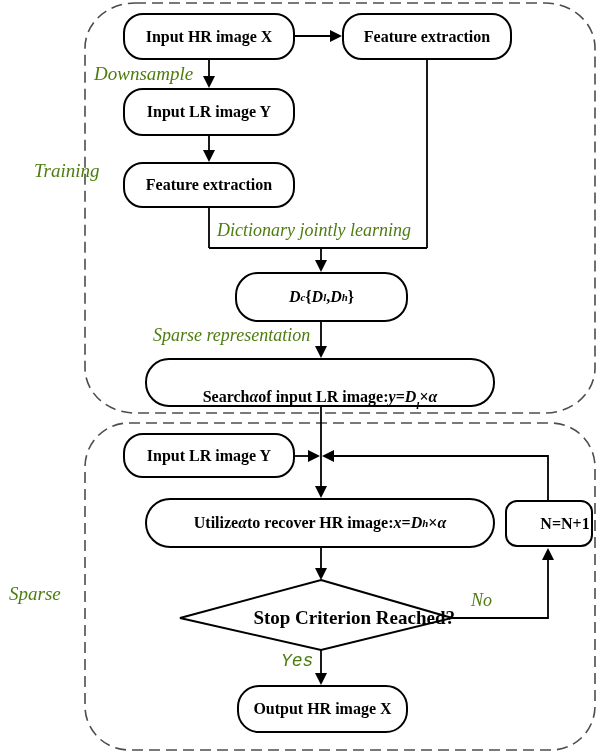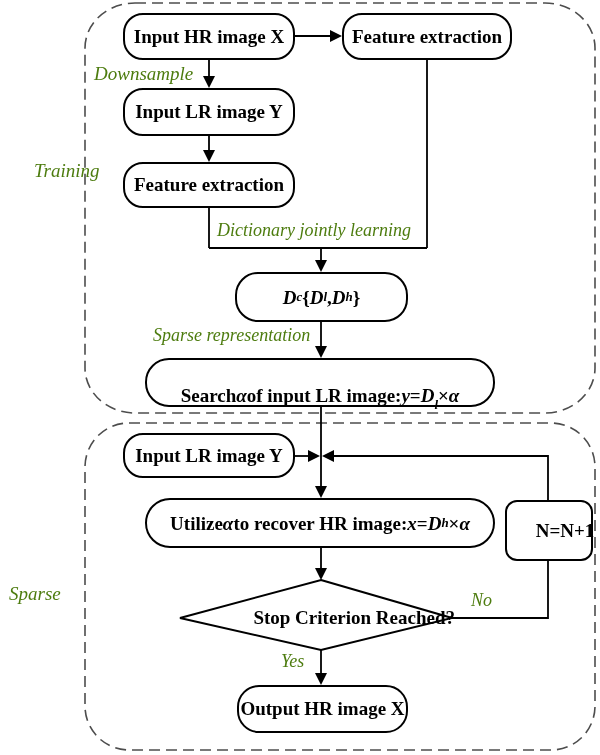--- a/index.html
+++ b/index.html
@@ -12,21 +12,21 @@
   body{background:var(--bg);font-family:"Liberation Serif","DejaVu Serif",serif;}
   .canvas{position:relative;width:600px;height:755px;background:var(--bg);overflow:hidden;}
   svg.layer{position:absolute;left:0;top:0;width:600px;height:755px;}
   .ln{stroke:var(--line);stroke-width:1.8;fill:none;}
   .ah{fill:var(--line);stroke:none;}
   .dashrect{fill:none;stroke:var(--dash);stroke-width:1.6;stroke-dasharray:11 6;}
   .diamond{fill:#ffffff;stroke:var(--line);stroke-width:2;}
   .node{
     position:absolute;display:flex;align-items:center;justify-content:center;
     border:2px solid var(--line);background:#ffffff;box-sizing:border-box;
-    font-weight:bold;font-size:19px;color:var(--text);white-space:nowrap;
+    font-weight:bold;font-size:16px;color:var(--text);white-space:nowrap;
     text-align:center;
   }
   .node sub{font-size:0.68em;line-height:0;}
   .node span{line-height:1;}
   .dlabel{
     position:absolute;font-style:italic;font-size:19px;color:#4d7c0f;
     white-space:nowrap;
   }
   .dlabel.small{font-size:18px;}
   .decision-text{
@@ -84,21 +84,21 @@
     <polygon class="diamond" points="321,580 452,618 321,650 180,618"></polygon>
   </svg>
 
   <div class="dlabel" style="left:6px;top:160px;padding-left:28px;">Training</div>
   <div class="dlabel" style="left:9px;top:583px;">Sparse</div>
 
   <div class="dlabel" style="left:94px;top:63px;">Downsample</div>
   <div class="dlabel small" style="left:217px;top:220px;">Dictionary jointly learning</div>
   <div class="dlabel small" style="left:153px;top:325px;">Sparse representation</div>
   <div class="dlabel small" style="left:471px;top:590px;">No</div>
-  <div class="dlabel small" style="left:281px;top:651px;">Yes</div>
+  <div class="dlabel small" style="left:281px;top:651px;font-family:Liberation Mono, monospace;">Yes</div>
 
   <div class="node" style="left:123px;top:13px;width:172px;height:47px;border-radius:20px;">Input HR image X</div>
 
   <div class="node" style="left:342px;top:13px;width:170px;height:47px;border-radius:20px;">Feature extraction</div>
 
   <div class="node" style="left:123px;top:88px;width:172px;height:48px;border-radius:20px;">Input LR image Y</div>
 
   <div class="node" style="left:123px;top:162px;width:172px;height:46px;border-radius:20px;">Feature extraction</div>
 
   <div class="node" style="left:235px;top:272px;width:173px;height:50px;border-radius:23px;">
@@ -132,19 +132,19 @@
       <span style="font-style: italic;">α</span>
       <span style="font-weight: bold;"> to recover HR image: </span>
       <span style="font-weight: bold; font-style: italic;">x</span>
       <span style="font-weight: bold;">=</span>
       <span style="font-weight: bold; font-style: italic;">D</span>
       <sub style="font-weight: bold; font-style: italic;">h</sub>
       <span> × </span>
       <span style="font-style: italic;">α</span>
     </div>
 
-  <div class="node" style="left:505px;top:500px;width:88px;height:61px;border-radius:12px;padding-left:32px;">N=N+1</div>
+  <div class="node" style="left:505px;top:500px;width:88px;height:47px;border-radius:12px;padding-left:32px;">N=N+1</div>
 
   <div class="decision-text" style="left:183px;top:607px;width:272px;">Stop Criterion Reached?</div>
 
   <div class="node" style="left:237px;top:685px;width:171px;height:48px;border-radius:22px;">Output HR image X</div>
 
 </div>
 
 </body></html>

